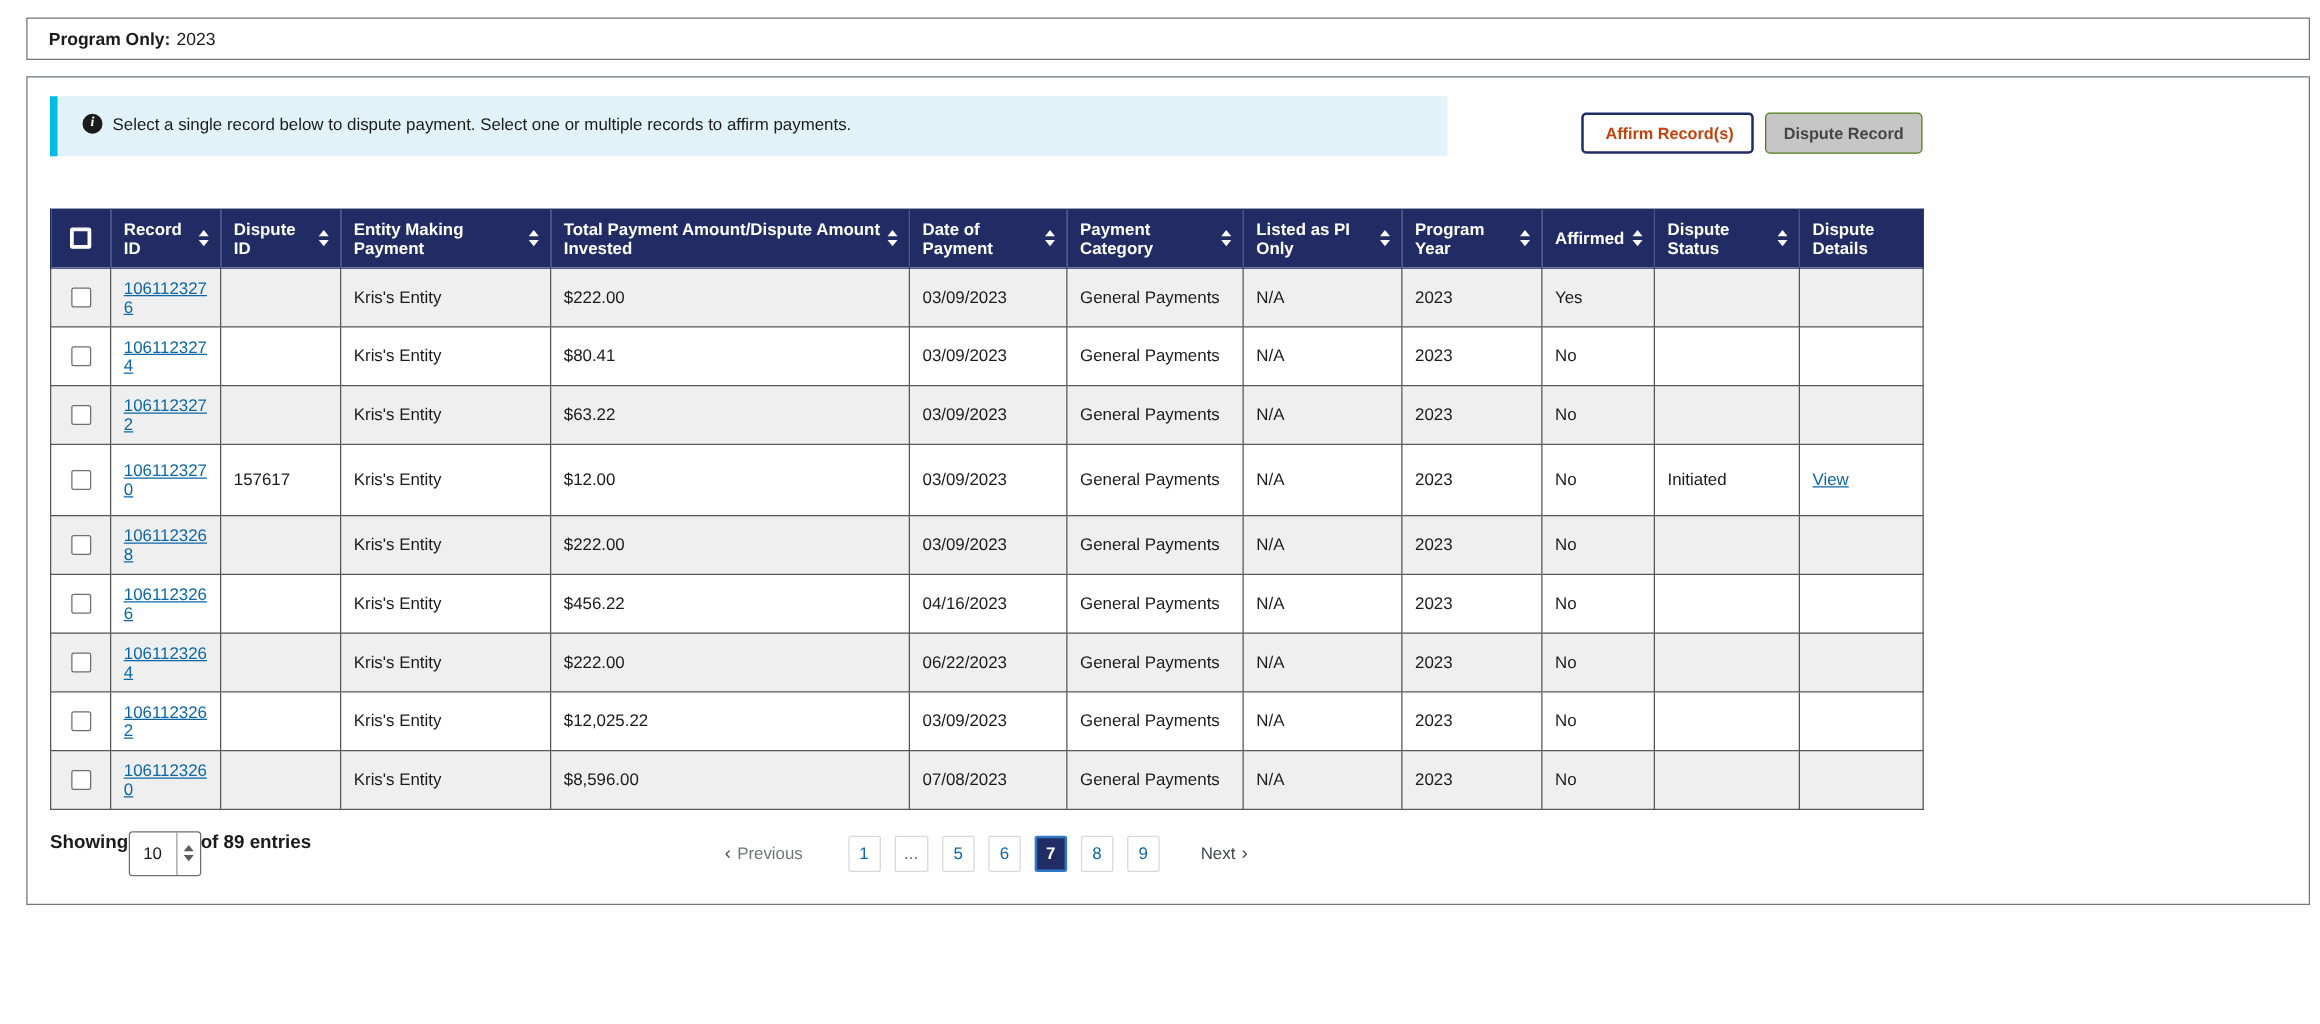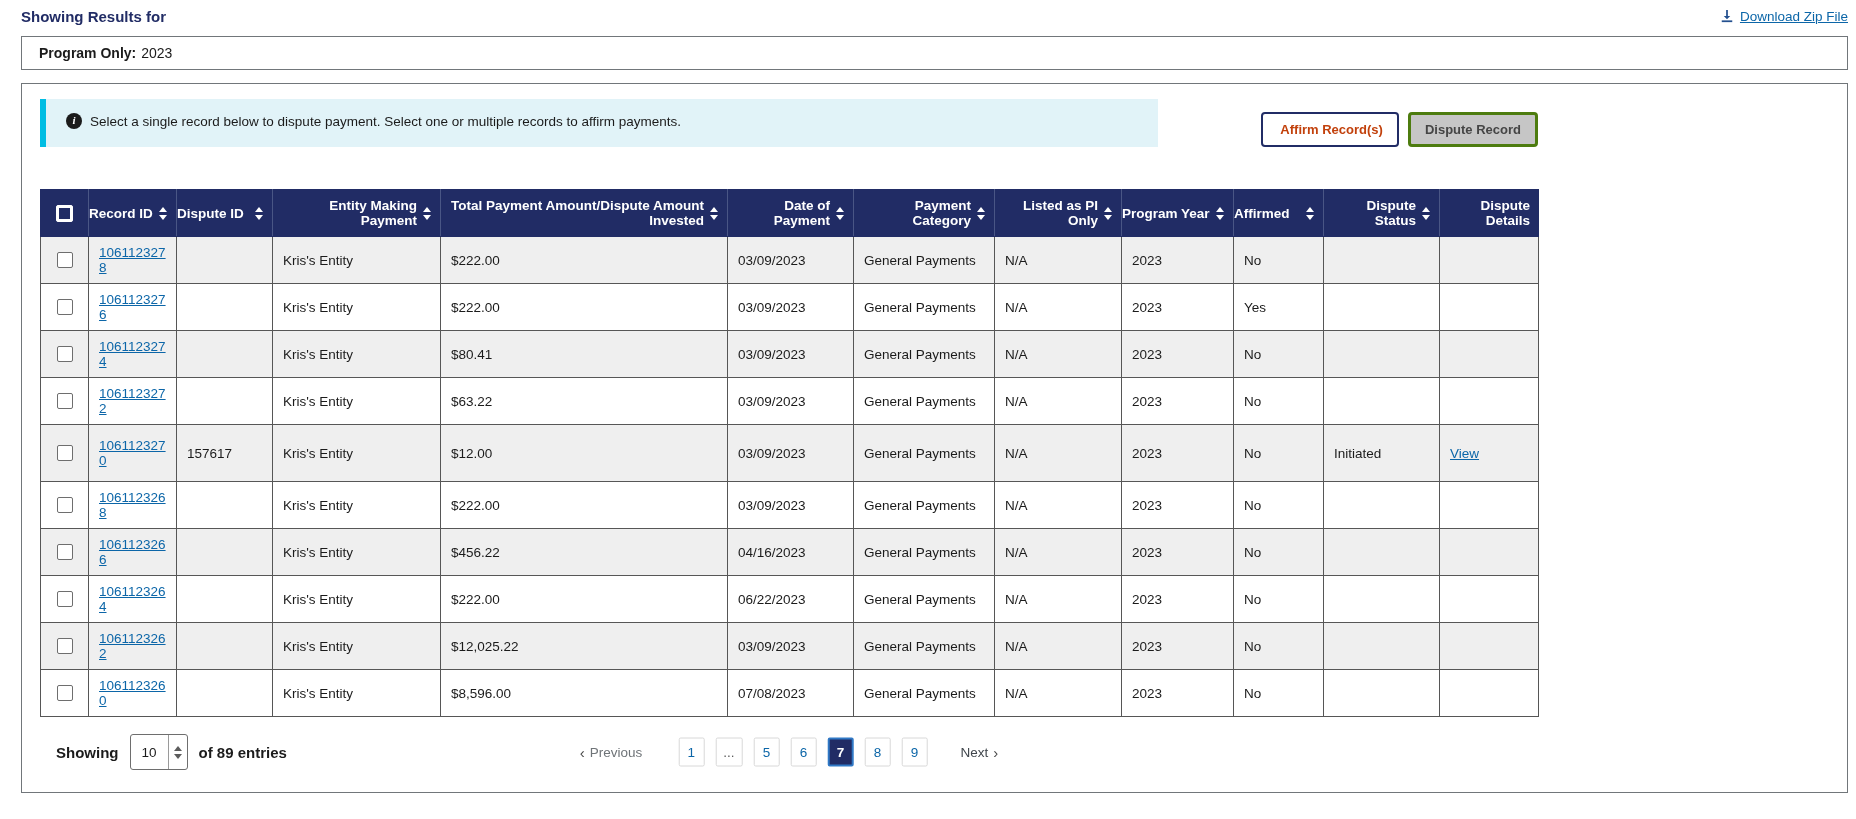--- a/index.html
+++ b/index.html
@@ -46,30 +46,30 @@
     font-family: "Liberation Serif", serif; font-style: italic;
   }
   .banner-line2 { margin-left: 24px; }
 
   .action-buttons { margin-left: auto; margin-top: 13px; display: flex; gap: 9px; }
   .btn {
     font-family: inherit; font-size: 13px; font-weight: 700; cursor: pointer;
     border-radius: 4px; padding: 8px 14px; line-height: 1;
   }
   .btn-affirm { background: #fff; border: 2px solid #212c65; color: #c2410c; padding-left: 17px; }
-  .btn-dispute { background: #c6c6c6; border: 3px solid #4d7c0f; color: #454545; text-align: right; }
+  .btn-dispute { background: #c6c6c6; border: 1px solid #4d7c0f; color: #454545; text-align: right; }
 
   
   table.results-table {
     border-collapse: collapse; table-layout: fixed; width: 1498px;
     margin-top: 42px; font-size: 13.5px;
   }
   .results-table th {
-    background: #212c65; color: #fff; font-weight: 700; text-align: right;
-    padding: 5px 8px 5px 0; vertical-align: middle;
+    background: #212c65; color: #fff; font-weight: 700; text-align: left;
+    padding: 5px 8px 5px 10px; vertical-align: middle;
     border: 1px solid #212c65; border-right: 1px solid #4a5685;
     cursor: pointer;
   }
   .results-table th:last-child { border-right: 1px solid #212c65; }
   .th-flex { display: flex; justify-content: space-between; align-items: center; gap: 6px; min-height: 36px; }
   .sort-icon { position: relative; width: 9px; height: 15px; flex: none; display: inline-block; }
   .sort-icon::before, .sort-icon::after {
     content: ""; position: absolute; left: 0;
     border-left: 4.5px solid transparent; border-right: 4.5px solid transparent;
   }
@@ -92,22 +92,22 @@
     display: inline-block; width: 16px; height: 16px; background: #fff;
     border: 1.5px solid #6e6e6e; border-radius: 2px; vertical-align: middle;
     position: relative; cursor: pointer;
   }
   .checkbox.select-all { border: 1px solid #fff; width: 17px; height: 17px; }
   .checkbox.select-all::after { content: ""; position: absolute; inset: 2px; background: #212c65; }
 
   
   .table-footer { position: relative; width: 1498px; height: 44px; margin-top: 13px; }
   .footer-left {
-    position: absolute; left: 16px; top: 50%; transform: translateY(-50%);
-    display: flex; align-items: center; gap: 11px;
+    position: absolute; left: 0; top: 50%; transform: translateY(-50%);
+    display: flex; gap: 0;
   }
   .showing-label, .entries-label { font-weight: 700; font-size: 15px; color: #1b1b1b; }
   .page-size {
     display: flex; align-items: stretch; border: 1px solid #6e6e6e; border-radius: 3px;
     height: 36px; background: #fff; cursor: pointer;
   }
   .page-size-value { display: flex; align-items: center; padding: 0 11px; font-size: 13.5px; }
   .stepper {
     border-left: 1px solid #9a9a9a; padding: 0 5px;
     display: flex; flex-direction: column; justify-content: center; gap: 3px;
@@ -134,32 +134,20 @@
   }
   .page-nav.prev { color: #6f7478; margin-right: 25px; }
   .page-nav.next { color: #40464c; margin-left: 22px; }
   .chevron-glyph { font-size: 15px; line-height: 1; color: #4a4a4a; }
 </style>
 </head>
 <body>
 
 <div class="page">
 
-  <div class="top-bar">
-    <div class="page-title">Showing Results for</div>
-    <a class="download-link">
-      <span class="download-icon">
-        <svg width="14" height="14" viewBox="0 0 16 16">
-            <path fill="#24508f" d="M7 1h2v7h2.7L8 11.8 4.3 8H7V1z"></path>
-            <rect fill="#24508f" x="2" y="13" width="12" height="2"></rect>
-          </svg>
-      </span>
-      <span>Download Zip File</span>
-    </a>
-  </div>
 
   <div class="program-year-box">
     <span class="py-label">Program Only:</span><span class="py-value">2023</span>
   </div>
 
   <div class="panel">
     <div class="panel-content">
 
       <div class="panel-top">
         <div class="info-banner">
@@ -253,34 +241,20 @@
                 </div>
               </th>
             <th>
                 <div class="th-flex">
                   <span>Dispute Details</span>
                 </div>
               </th>
           </tr>
         </thead>
         <tbody>
-          <tr>
-            <td class="col-check"><span class="checkbox"></span></td>
-            <td><a class="record-link">1061123278</a></td>
-            <td></td>
-            <td>Kris's Entity</td>
-            <td>$222.00</td>
-            <td>03/09/2023</td>
-            <td>General Payments</td>
-            <td>N/A</td>
-            <td>2023</td>
-            <td>No</td>
-            <td></td>
-            <td></td>
-          </tr>
           <tr>
             <td class="col-check"><span class="checkbox"></span></td>
             <td><a class="record-link">1061123276</a></td>
             <td></td>
             <td>Kris's Entity</td>
             <td>$222.00</td>
             <td>03/09/2023</td>
             <td>General Payments</td>
             <td>N/A</td>
             <td>2023</td>

